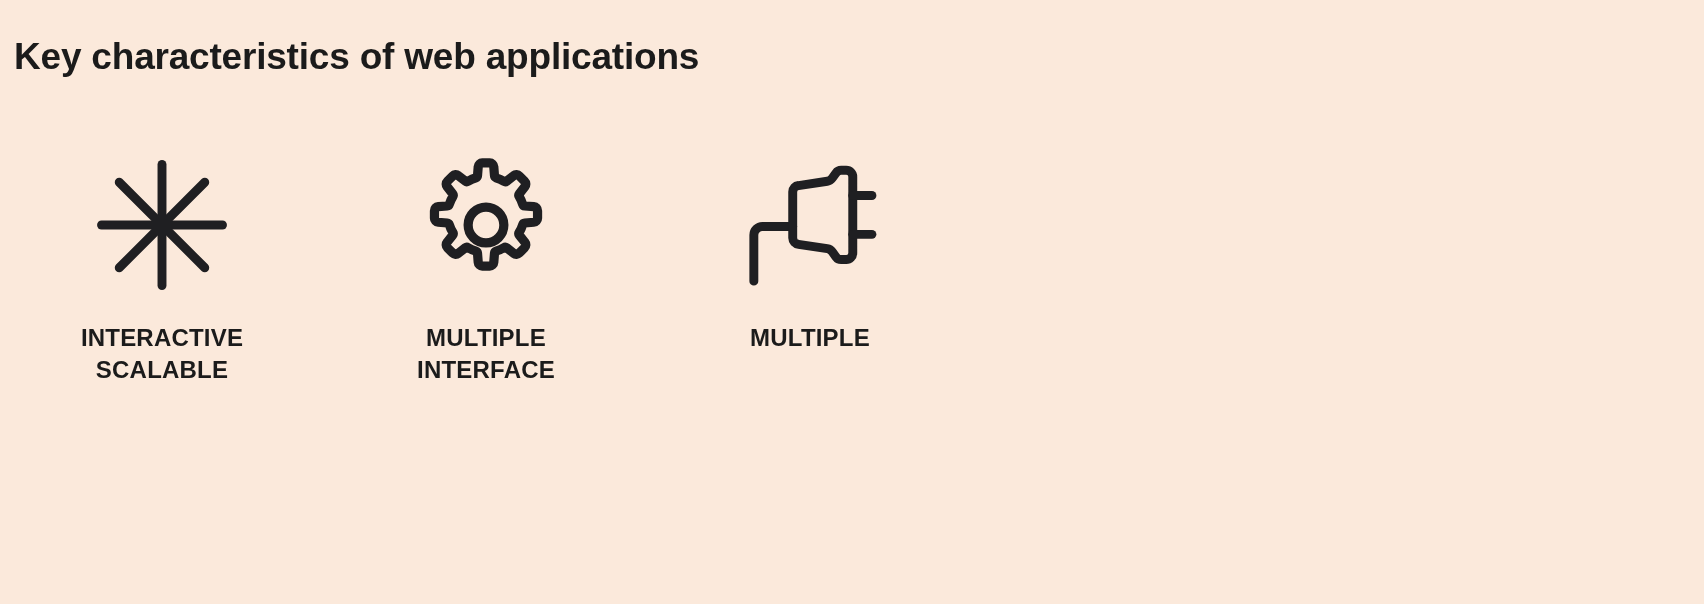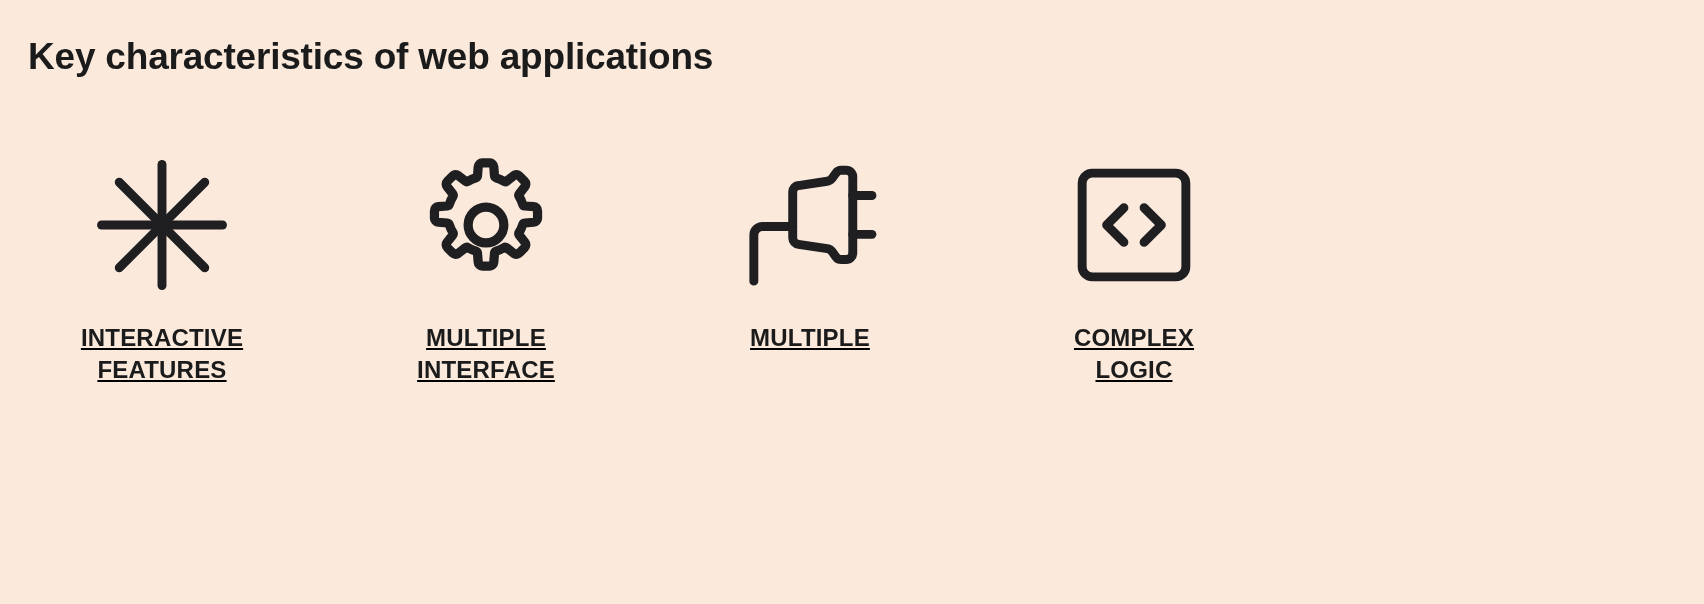--- a/index.html
+++ b/index.html
@@ -15,38 +15,37 @@
   }
   .slide {
     position: relative;
     width: 1704px;
     height: 604px;
     background: #fbe9db;
     box-sizing: border-box;
   }
   .slide-title {
     position: absolute;
-    left: 28px;
+    left: 14px;
     top: 36px;
     font-size: 37px;
     font-weight: bold;
     color: #1b1b1b;
     letter-spacing: -0.2px;
     white-space: nowrap;
   }
   .columns {
     position: absolute;
     left: 0;
     top: 150px;
     width: 1396px;
     display: flex;
     flex-direction: row;
     align-items: flex-start;
     justify-content: flex-start;
-    text-decoration: underline;
   }
   .column {
     width: 324px;
     display: flex;
     flex-direction: column;
     align-items: center;
   }
   .icon-box {
     width: 150px;
     height: 150px;
@@ -86,21 +85,21 @@
       <div class="icon-box">
         <svg viewBox="0 0 100 100" xmlns="http://www.w3.org/2000/svg" fill="none" stroke="#1f1f22" stroke-width="6.2" stroke-linecap="round">
           <line x1="50" y1="8" x2="50" y2="92"></line>
           <line x1="8" y1="50" x2="92" y2="50"></line>
           <line x1="20.3" y1="20.3" x2="79.7" y2="79.7"></line>
           <line x1="79.7" y1="20.3" x2="20.3" y2="79.7"></line>
         </svg>
       </div>
       <div class="col-label">
         <span class="line">INTERACTIVE</span>
-        <span class="line">FEATURES</span>
+        <span class="line">SCALABLE</span>
       </div>
     </div>
 
     <div class="column">
       <div class="icon-box">
         <svg viewBox="0 0 100 100" xmlns="http://www.w3.org/2000/svg" fill="none" stroke="#1f1f22" stroke-width="6.4" stroke-linejoin="round" stroke-linecap="round">
           <path d="M44.6 9.5
                    a2.8 2.8 0 0 1 2.8 -2.6 h5.2 a2.8 2.8 0 0 1 2.8 2.6 l0.5 6.3
                    a1.6 1.6 0 0 0 1.1 1.4 q2.9 0.9 5.5 2.5 a1.6 1.6 0 0 0 1.8 -0.1 l5 -3.9
                    a2.8 2.8 0 0 1 3.8 0.2 l3.7 3.7 a2.8 2.8 0 0 1 0.2 3.8 l-3.9 5
@@ -136,29 +135,16 @@
                    a5 5 0 0 0 -3.4 -2.1 L42 63.4 a4.5 4.5 0 0 1 -4 -4.4 z"></path>
           <line x1="79.7" y1="29.5" x2="93" y2="29.5"></line>
           <line x1="79.7" y1="56.5" x2="93" y2="56.5"></line>
         </svg>
       </div>
       <div class="col-label">
         <span class="line">MULTIPLE</span>
       </div>
     </div>
 
-    <div class="column">
-      <div class="icon-box">
-        <svg viewBox="0 0 100 100" xmlns="http://www.w3.org/2000/svg" fill="none" stroke="#1f1f22" stroke-width="6.2" stroke-linejoin="round" stroke-linecap="round">
-          <rect x="14" y="14" width="72" height="72" rx="7" ry="7"></rect>
-          <polyline points="43,38 31,50 43,62"></polyline>
-          <polyline points="57,38 69,50 57,62"></polyline>
-        </svg>
-      </div>
-      <div class="col-label">
-        <span class="line">COMPLEX</span>
-        <span class="line">LOGIC</span>
-      </div>
-    </div>
 
 
   </div>
 </div>
 
 </body></html>

